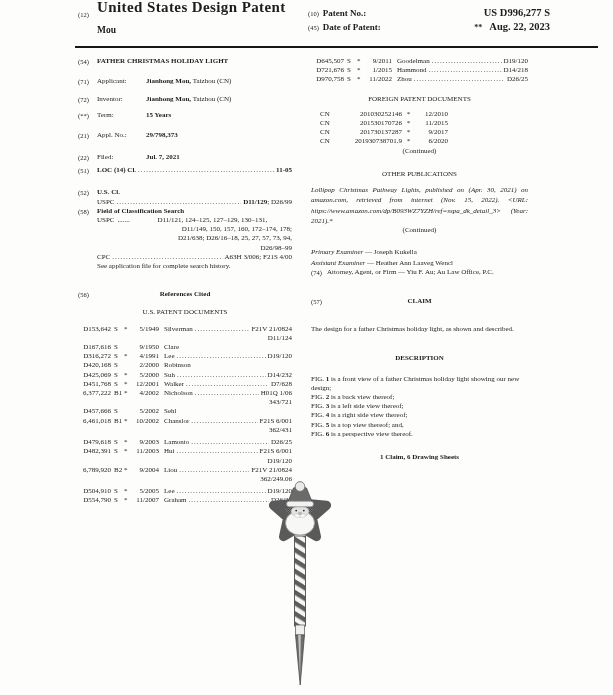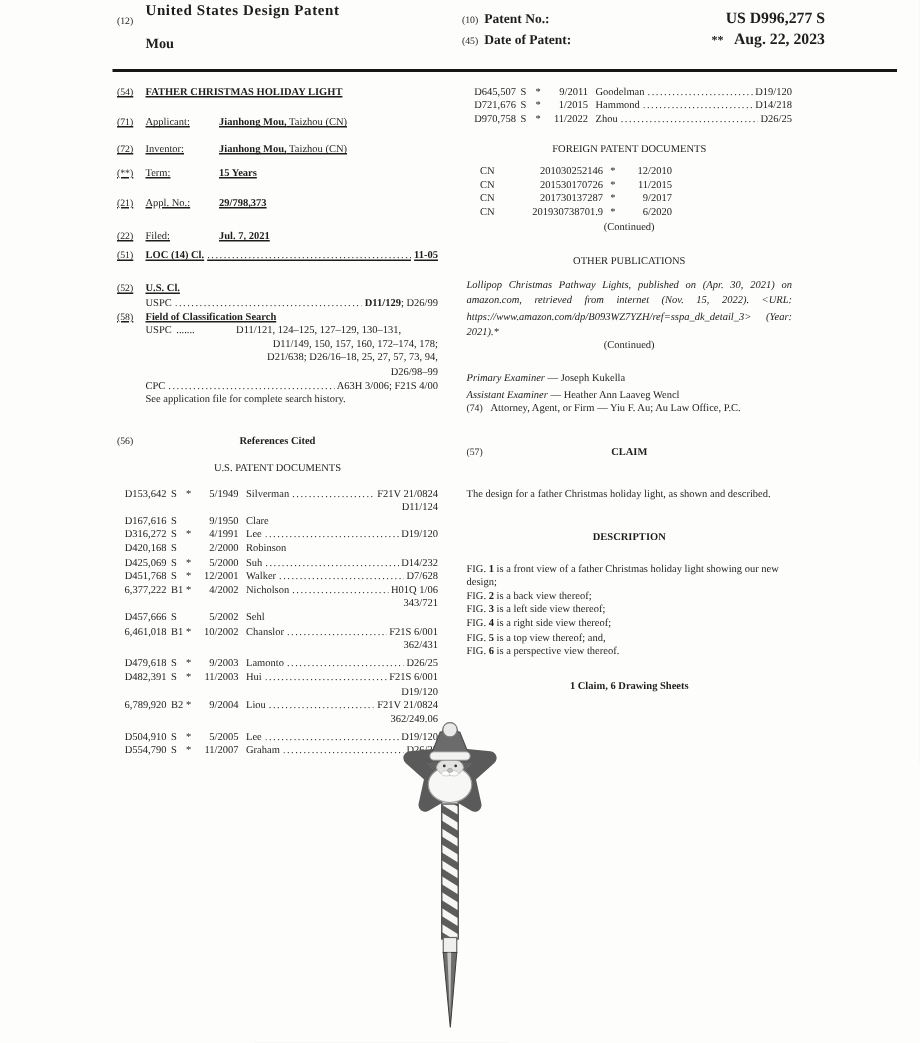--- a/index.html
+++ b/index.html
@@ -2,34 +2,34 @@
 <html><head>
 <meta charset="utf-8">
 <style>
   html,body{margin:0;padding:0;background:#f4f4f2;}
   .page{position:relative;width:613px;height:695px;background:#fdfdfb;color:#1d1d1d;
         font-family:"Liberation Serif","DejaVu Serif",serif;font-size:7px;line-height:9.2px;
         overflow:hidden;}
   
   .hdr{position:relative;height:47px;}
   .hdr-tag{position:absolute;left:78px;top:10px;font-size:6.5px;}
-  .hdr-title{position:absolute;left:97px;top:3px;font-size:10px;font-weight:bold;letter-spacing:.4px;}
+  .hdr-title{position:absolute;left:97px;top:3px;font-size:15px;font-weight:bold;letter-spacing:.4px;}
   .hdr-author{position:absolute;left:97px;top:26px;font-size:9.5px;font-weight:bold;}
   .hdr-right{position:absolute;left:308px;top:8px;width:242px;}
   .hdr-row{display:flex;align-items:baseline;height:14px;}
   .hdr-row .tag{font-size:6.5px;flex:none;}
   .hdr-row .lbl{font-size:9px;font-weight:bold;margin-left:4px;flex:none;}
   .hdr-row .val{margin-left:auto;font-size:10.5px;font-weight:bold;}
   .star2{font-size:8px;font-weight:bold;margin-right:7px;}
   .rule{position:absolute;left:75px;right:15px;top:46px;height:1.5px;background:#161616;}
   
   .cols{display:flex;padding:10px 0 0 78px;}
   .col-left{width:214px;margin-right:19px;flex:none;}
   .col-right{width:217px;flex:none;}
-  .bib{display:flex;align-items:flex-end;text-decoration:underline;}
+  .bib{display:flex;align-items:flex-end;}
   .bib .tag{width:19px;flex:none;font-size:6.5px;}
   .bib .lbl{width:49px;flex:none;}
   .b{font-weight:bold;}
   .dots{flex:1;overflow:hidden;white-space:nowrap;letter-spacing:1px;color:#3a3a3a;margin:0 2px;min-width:0;}
   .sub{padding-left:19px;}
   .flexline{display:flex;align-items:baseline;}
   .fill-right{flex:1;text-align:center;}
   .right-line{text-align:right;}
   .mb11{margin-bottom:11px}.mb9{margin-bottom:9px}.mb6{margin-bottom:6px}
   .mb13{margin-bottom:13px}.mb4{margin-bottom:4px}.mb3{margin-bottom:13px}

